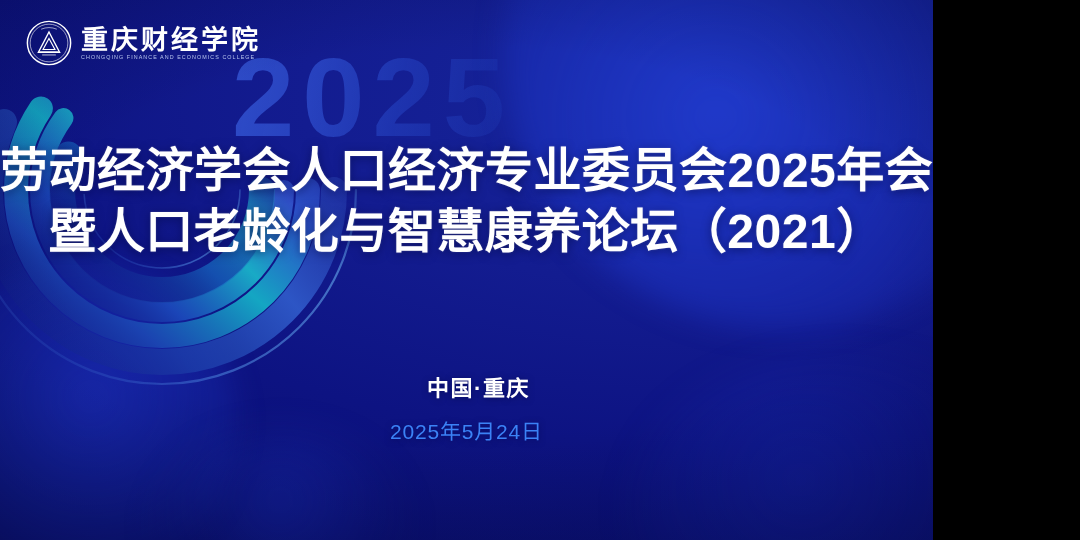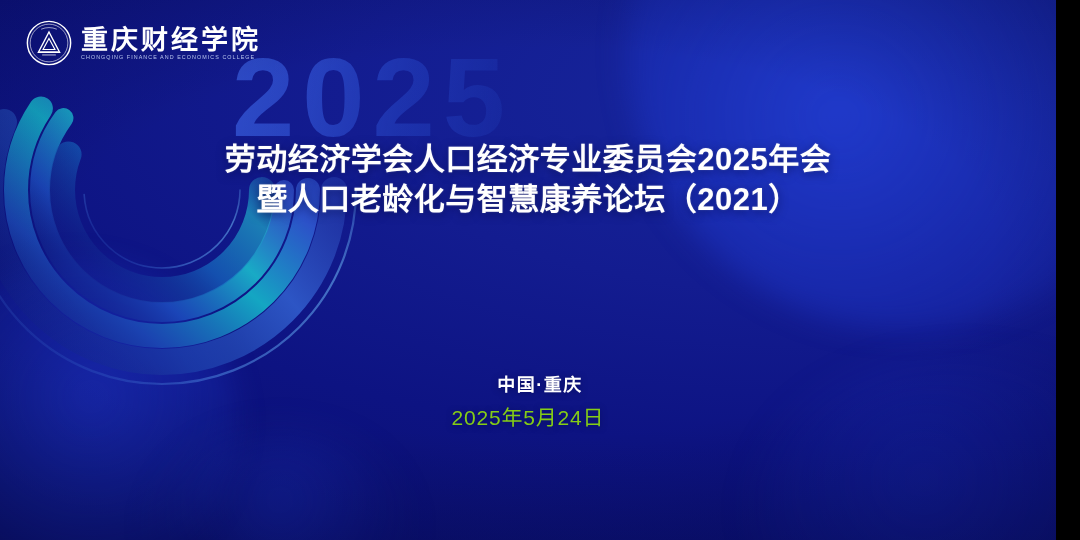--- a/index.html
+++ b/index.html
@@ -3,21 +3,21 @@
 <meta charset="utf-8">
 <title>Conference Banner</title>
 <style>
   html, body {
     margin: 0;
     padding: 0;
     background: #000;
   }
   .stage {
     position: relative;
-    width: 1056px;
+    width: 933px;
     height: 540px;
     overflow: hidden;
     background: #0d1584;
     font-family: "Liberation Sans", "DejaVu Sans", sans-serif;
     user-select: none;
   }
 
   
   .bg-base {
     position: absolute;
@@ -133,54 +133,54 @@
 
   
   .title-block {
     position: absolute;
     left: 0; right: 0;
     top: 140px;
     text-align: center;
     z-index: 7;
   }
   .title-line {
-    font-size: 31px;
+    font-size: 48px;
     font-weight: 700;
     color: #ffffff;
     line-height: 1.28;
     letter-spacing: 0.5px;
     white-space: nowrap;
     text-shadow: 0 2px 10px rgba(3,8,60,0.55), 0 0 2px rgba(255,255,255,0.25);
     text-align: center;
   }
 
   
   .footer-block {
     position: absolute;
     left: 0; right: 0;
     top: 372px;
     text-align: center;
     z-index: 7;
   }
   .footer-place {
-    font-size: 18px;
+    font-size: 22px;
     font-weight: 700;
     color: #ffffff;
     letter-spacing: 1.5px;
     line-height: 1.5;
     text-shadow: 0 1px 6px rgba(3,8,60,0.5);
     padding-left: 24px;
   }
   .footer-date {
     font-size: 21px;
     font-weight: 400;
-    color: #84cc16;
+    color: #3b82f6;
     letter-spacing: 0.8px;
     line-height: 1.5;
-    margin-top: 3px;
+    margin-top: 11px;
     text-shadow: 0 1px 6px rgba(3,8,60,0.5);
   }
 </style>
 </head>
 <body>
 
 <div class="stage">
 
   <div class="bg-base"></div>
 

